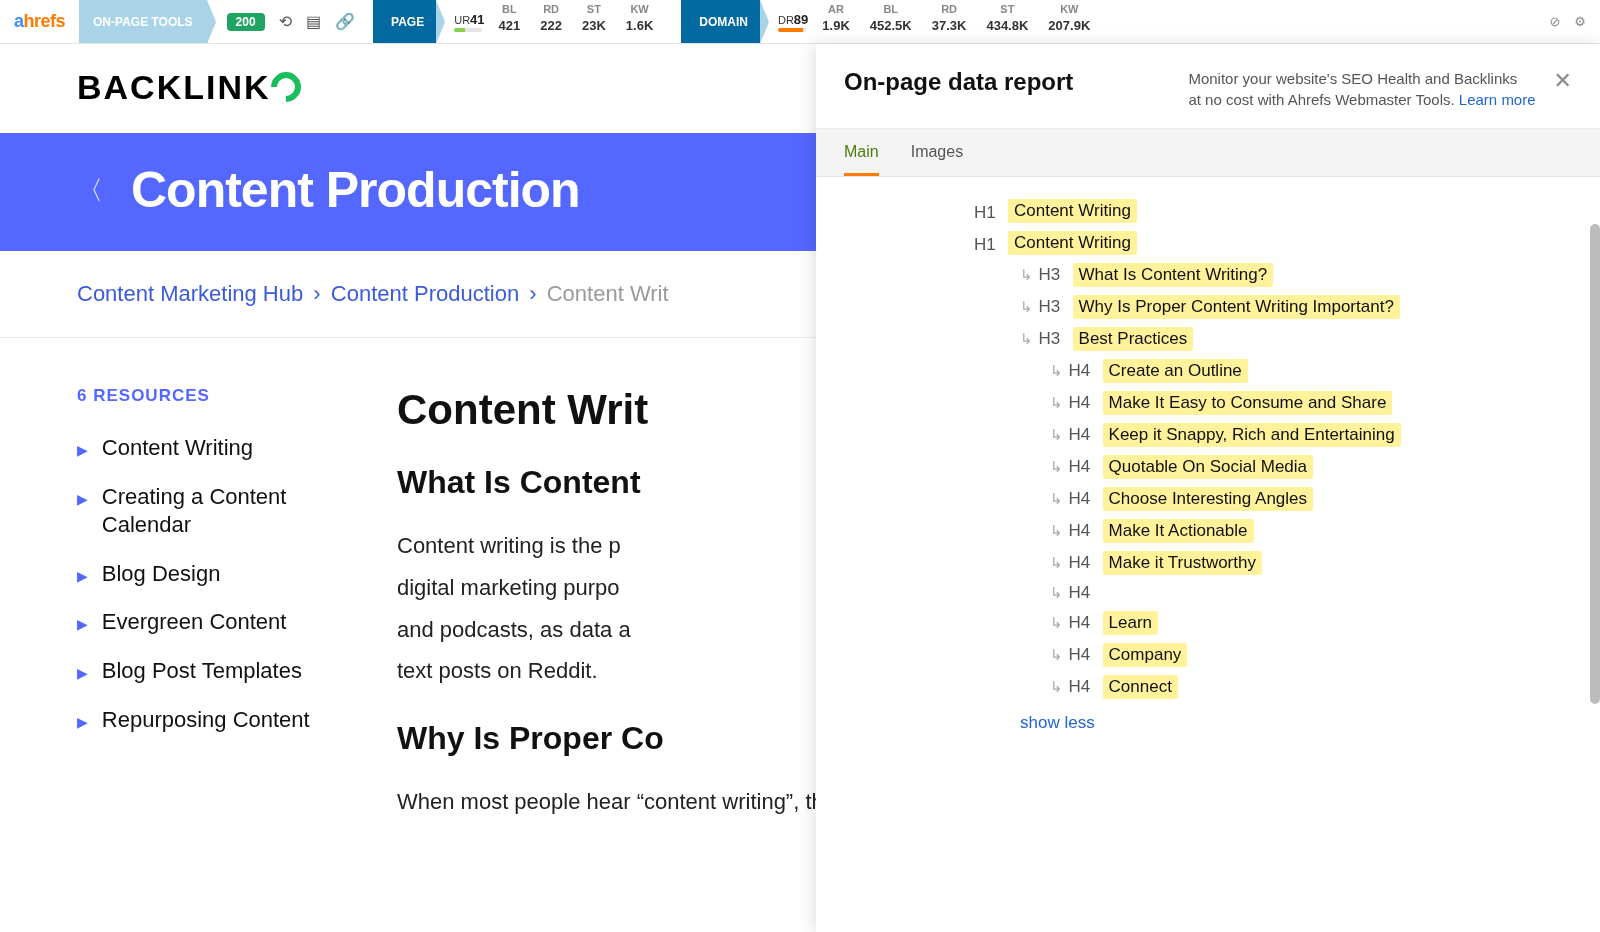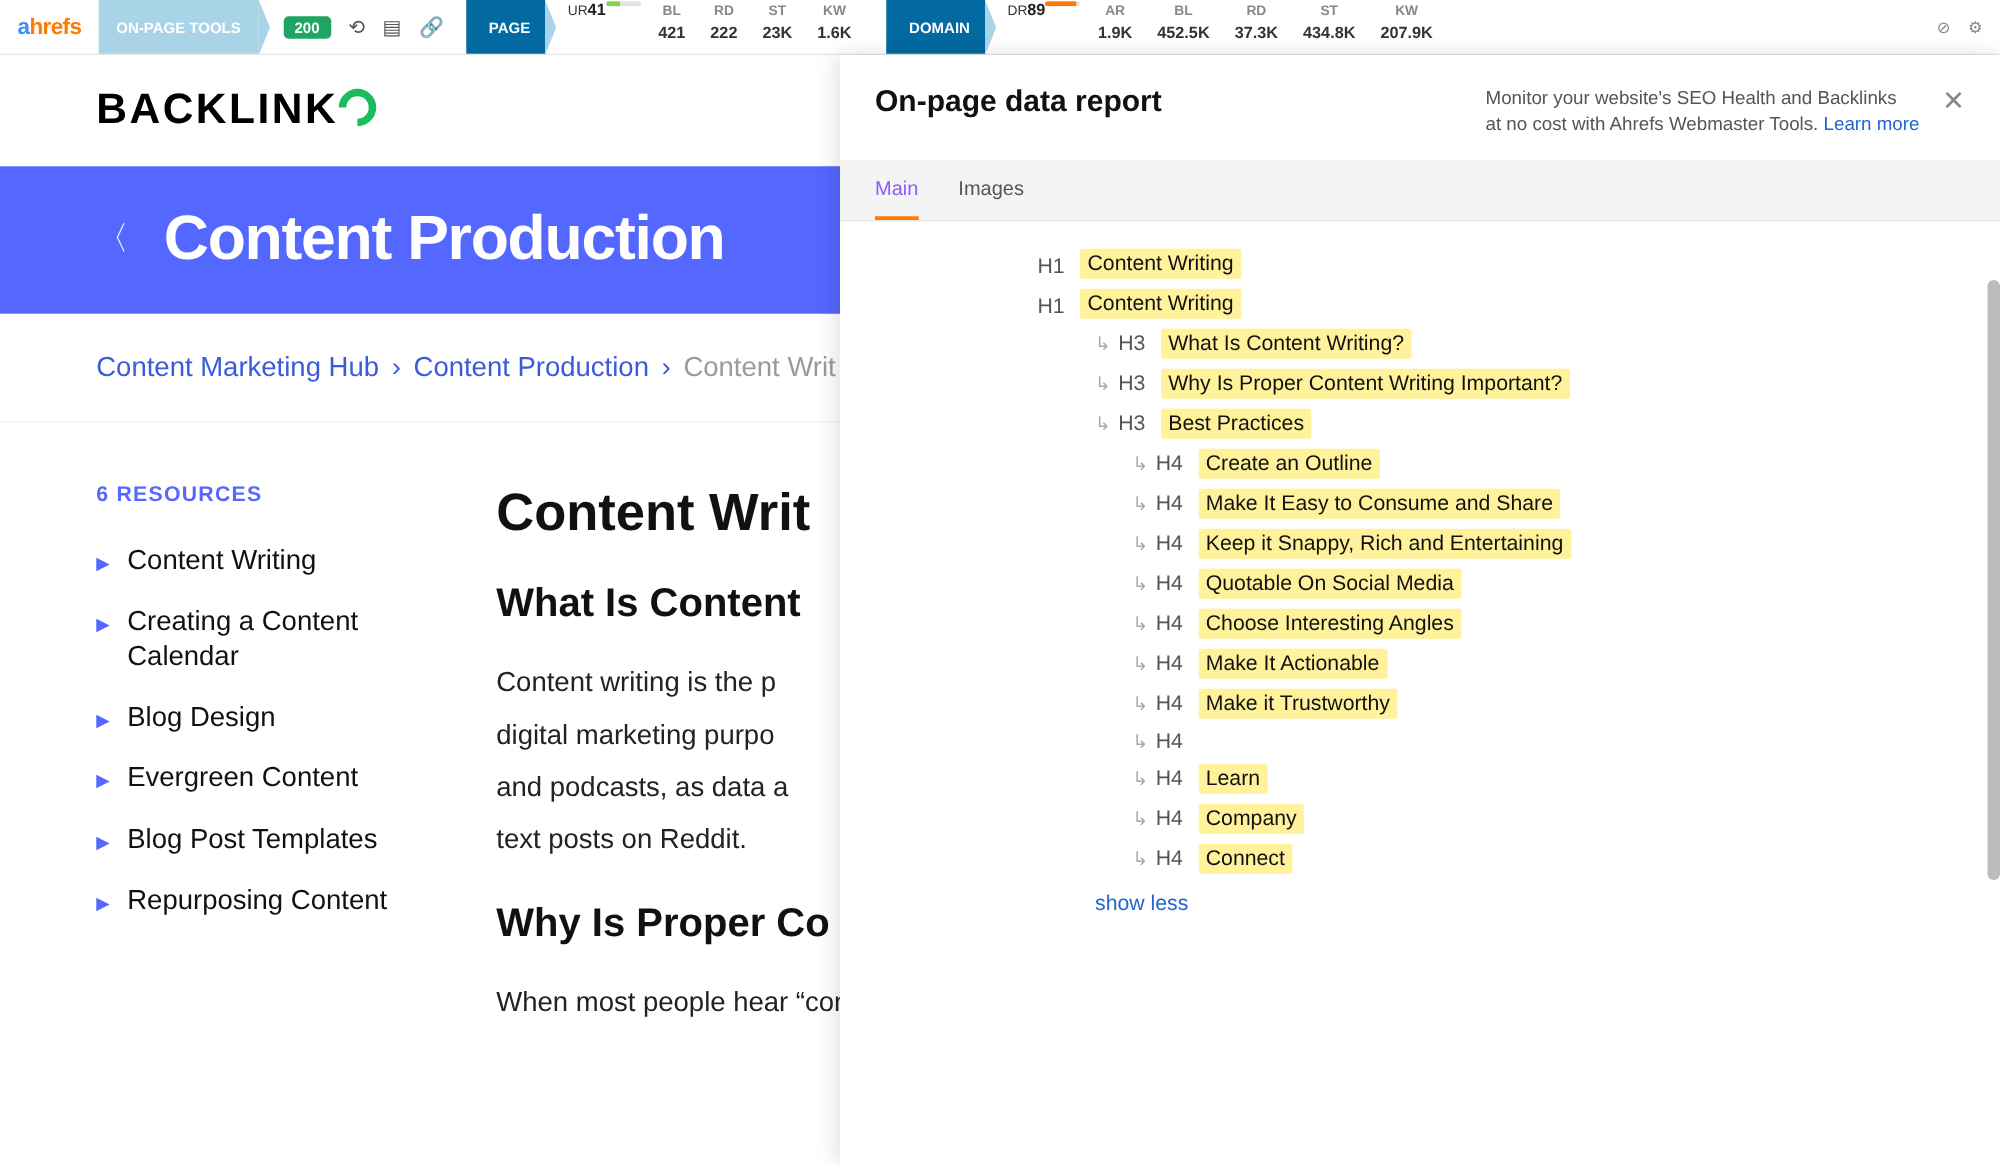--- a/index.html
+++ b/index.html
@@ -9,21 +9,21 @@
   .toolbar { height: 44px; background: #fff; border-bottom: 1px solid #e5e5e5; display: flex; align-items: center; font-size: 13px; }
   .tb-logo { padding: 0 14px; font-weight: 700; font-size: 18px; letter-spacing: -0.5px; height: 100%; display:flex; align-items:center; }
   .tb-logo .a { color: #3d8eff; } .tb-logo .h { color: #ff7a00; }
   .tb-chip { background: #a9d4e8; color: #fff; height: 100%; display:flex; align-items:center; padding: 0 14px; font-weight: 600; font-size: 12px; position: relative; }
   .tb-chip::after { content: ""; position: absolute; right: -9px; top: 0; bottom: 0; width: 0; height: 0; border-top: 22px solid transparent; border-bottom: 22px solid transparent; border-left: 9px solid #a9d4e8; }
   .tb-badge { margin-left: 20px; background: #1fa463; color: #fff; border-radius: 4px; padding: 2px 9px; font-weight: 700; font-size: 12px; }
   .tb-icon { margin-left: 14px; color: #555; font-size: 16px; display:flex; }
   .tb-section { margin-left: 18px; display:flex; align-items:stretch; height:100%; }
   .tb-label { background: #0369a1; color:#fff; padding: 0 12px 0 18px; font-weight:600; font-size:12px; display:flex; align-items:center; position:relative; }
   .tb-label::after { content:""; position:absolute; right:-9px; top:0; bottom:0; border-top:22px solid transparent; border-bottom:22px solid transparent; border-left:9px solid #a9d4e8; z-index: 1;}
-  .tb-ur { padding:0 4px 0 18px; display:flex; flex-direction:row; justify-content:center; font-size:11px; color:#333;}
+  .tb-ur { padding:0 4px 0 18px; display:flex; flex-direction:column; justify-content:center; font-size:11px; color:#333;}
   .tb-ur .urval { font-weight:700; font-size:13px; color:#222;}
   .tb-ur .urbar { width:28px; height:4px; background:#e5e5e5; border-radius:2px; overflow:hidden; margin-top:1px;}
   .tb-ur .urbar i { display:block; height:100%; background:#86d04a; width:40%; }
   .tb-ur .urbar.orange i { background:#ff7a00; width:88%; }
   .tb-col { padding: 3px 10px 0; text-align:center; line-height:1.2;}
   .tb-col .k { color:#888; font-size:11px; font-weight:600;}
   .tb-col .v { color:#333; font-size:13px; font-weight:700; margin-top:2px;}
   .tb-right { margin-left:auto; display:flex; align-items:center; padding-right:14px; color:#888; gap:14px;}
   
   
@@ -49,29 +49,29 @@
   .side ul { list-style:none; }
   .side li { display:flex; align-items:flex-start; gap:14px; font-size:22px; margin-bottom:20px; line-height:1.3;}
   .side li .tri { color:#5468ff; font-size:14px; margin-top:7px;}
   
   .main { padding-right:40px;}
   .main h1 { font-size:42px; font-weight:800; margin-bottom:30px;}
   .main h2 { font-size:32px; font-weight:800; margin:20px 0 24px;}
   .main p { font-size:22px; line-height:1.9; color:#222; margin-bottom:28px;}
   
   
-  .panel { position:absolute; top:44px; right:0; bottom:0; width:928px; background:#fff; box-shadow:-3px 0 16px rgba(0,0,0,.12); display:flex; flex-direction:column;}
+  .panel { position:absolute; top:44px; right:0; bottom:0; width:784px; background:#fff; box-shadow:-3px 0 16px rgba(0,0,0,.12); display:flex; flex-direction:column;}
   .p-head { padding:24px 28px 18px; display:flex; align-items:flex-start; justify-content:space-between; border-bottom:1px solid #eee;}
   .p-head h2 { font-size:24px; font-weight:700;}
   .p-head .promo { font-size:15px; color:#555; text-align:left; line-height:1.4; max-width:420px;}
   .p-head .promo a { color:#2166d1; text-decoration:none;}
   .p-close { color:#888; font-size:22px; margin-left:18px; cursor:pointer; font-weight:300;}
   .p-tabs { background:#f4f4f4; padding:0 28px; display:flex; gap:32px; border-bottom:1px solid #e5e5e5;}
   .p-tab { padding:14px 0 12px; font-size:16px; color:#555; cursor:pointer; border-bottom:3px solid transparent;}
-  .p-tab.active { color:#8b5cf6; border-bottom-color:#ff7a00; font-weight:500;}
+  .p-tab.active { color:#4d7c0f; border-bottom-color:#ff7a00; font-weight:500;}
   .p-body { flex:1; overflow-y:auto; padding:22px 28px 0 28px; position:relative;}
   .outline { margin-left:130px; }
   .orow { display:flex; align-items:center; margin-bottom:8px; font-size:17px;}
   .orow .tag { color:#555; width:34px; font-weight:500;}
   .orow .txt { background:#fff29a; padding:2px 6px; border-radius:2px;}
   .orow.l1 { margin-left:0;align-items:flex-end;}
   .orow.l2 { margin-left:46px;}
   .orow.l2::before, .orow.l3::before { content:"↳"; color:#aaa; margin-right:6px; font-size:15px;}
   .orow.l3 { margin-left:76px;}
   .showless { margin-left:176px; color:#2166d1; font-size:17px; margin-top:14px; margin-bottom:26px; cursor:pointer;}

